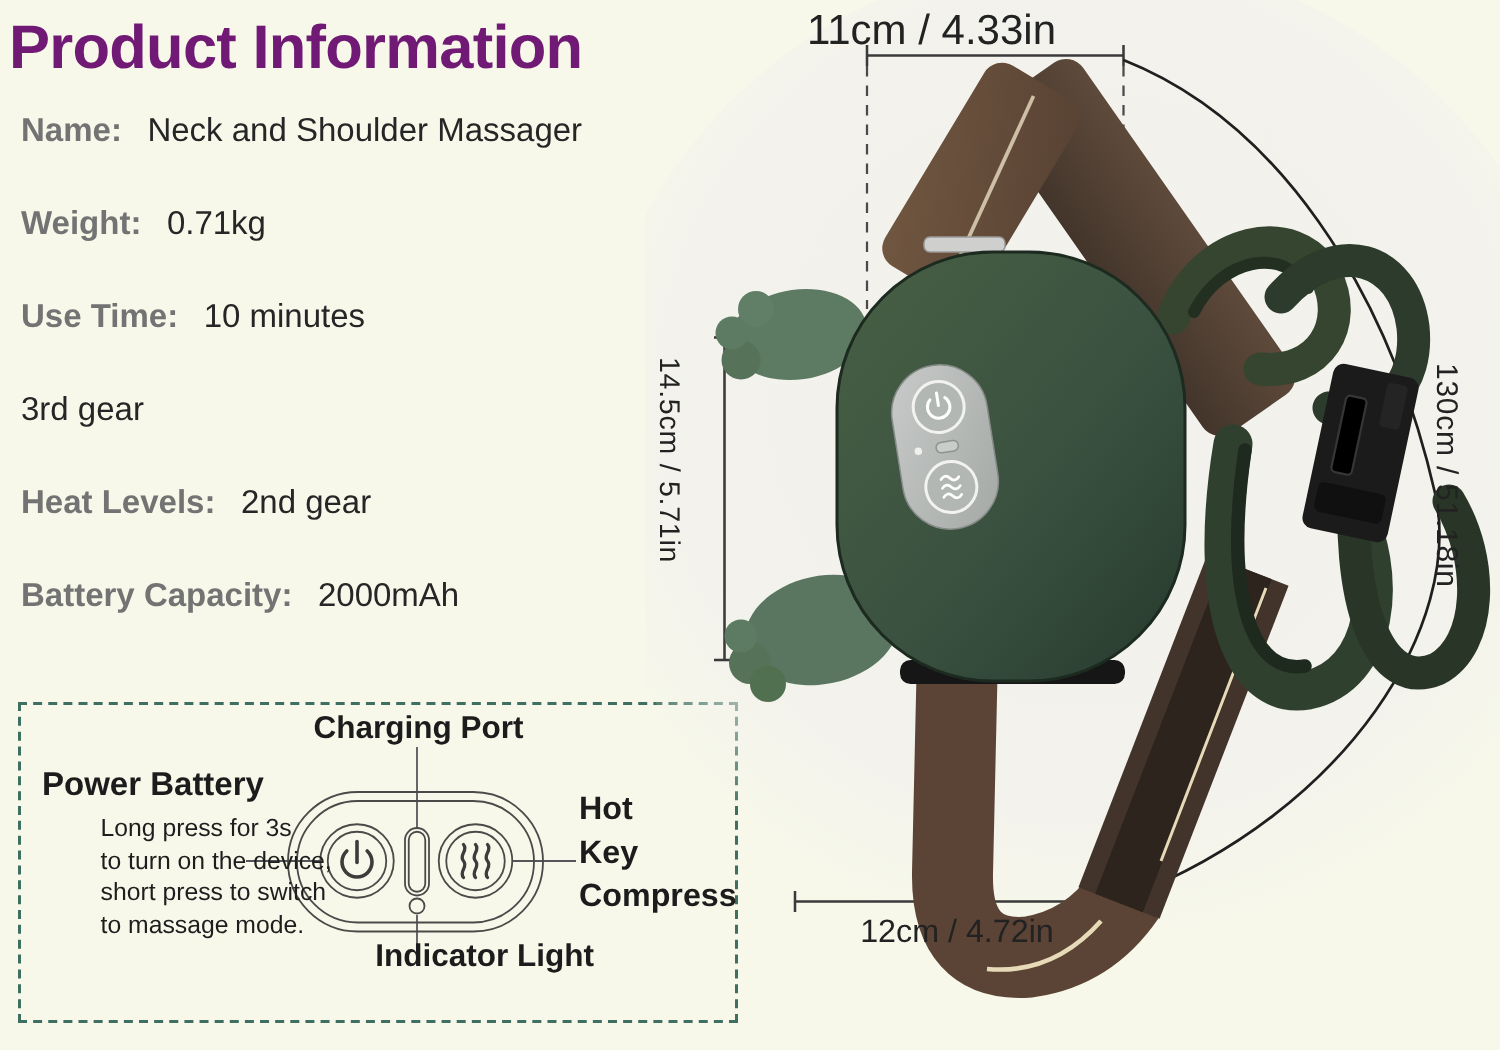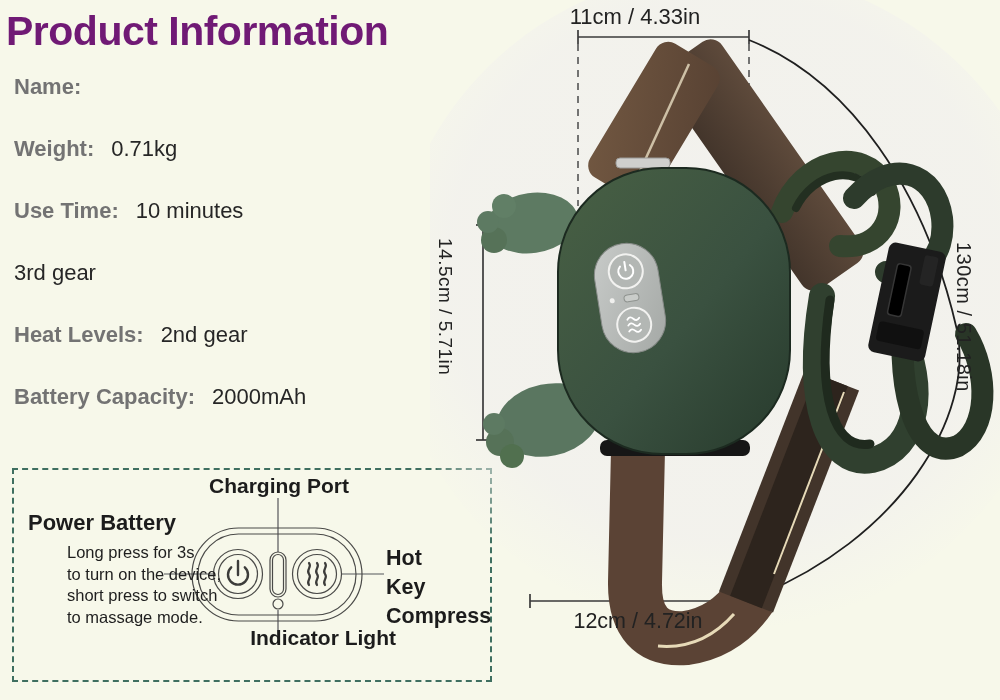--- a/index.html
+++ b/index.html
@@ -20,41 +20,42 @@
 
   
   .panel-box{
     position:absolute;left:12px;top:468px;width:480px;height:214px;
     border:2px dashed #3f6f60;box-sizing:border-box;background:transparent;
   }
   .panel-box .lbl{position:absolute;color:#1c1c1c;font-weight:700;}
   .charging-lbl{left:148px;top:4px;width:234px;text-align:center;font-size:21px;}
   .powerbtn-lbl{left:14px;top:40px;font-size:22px;}
   .power-desc{position:absolute;left:14px;top:72px;font-size:16.5px;line-height:21.5px;color:#1e1e1e;font-weight:400;margin-left:39px;}
-  .hot-lbl{left:372px;top:74px;font-size:21.5px;line-height:29px;}
+  .hot-lbl{left:372px;top:55px;font-size:21.5px;line-height:29px;}
   .indicator-lbl{left:148px;top:156px;width:234px;text-align:right;font-size:21px;}
   .panel-svg{position:absolute;left:0;top:0;}
 
   
   .dim{position:absolute;color:#222;}
-  .dim-top{left:523px;top:4px;width:224px;text-align:center;font-size:22px;}
+  .dim-top{left:538px;top:4px;width:224px;text-align:left;font-size:28px;}
   .dim-left{left:434px;top:238px;height:210px;writing-mode:vertical-rl;font-size:19px;letter-spacing:.5px;}
   .dim-right{left:952px;top:242px;height:190px;writing-mode:vertical-rl;font-size:20px;letter-spacing:.5px;}
   .dim-bottom{left:532px;top:609px;width:212px;text-align:center;font-size:21.5px;}
 
   .product-area{position:absolute;left:430px;top:0;width:570px;height:700px;}
 </style>
 </head>
 <body>
 
 <div class="page-title">Product Information</div>
 
 <div class="specs">
   <div class="spec-row">
     <span class="spec-label">Name:</span>
+    <span class="spec-value">Neck and Shoulder Massager</span>
   </div>
   <div class="spec-row">
     <span class="spec-label">Weight:</span>
     <span class="spec-value">0.71kg</span>
   </div>
   <div class="spec-row">
     <span class="spec-label">Use Time:</span>
     <span class="spec-value">10 minutes</span>
   </div>
   <div class="spec-row">

